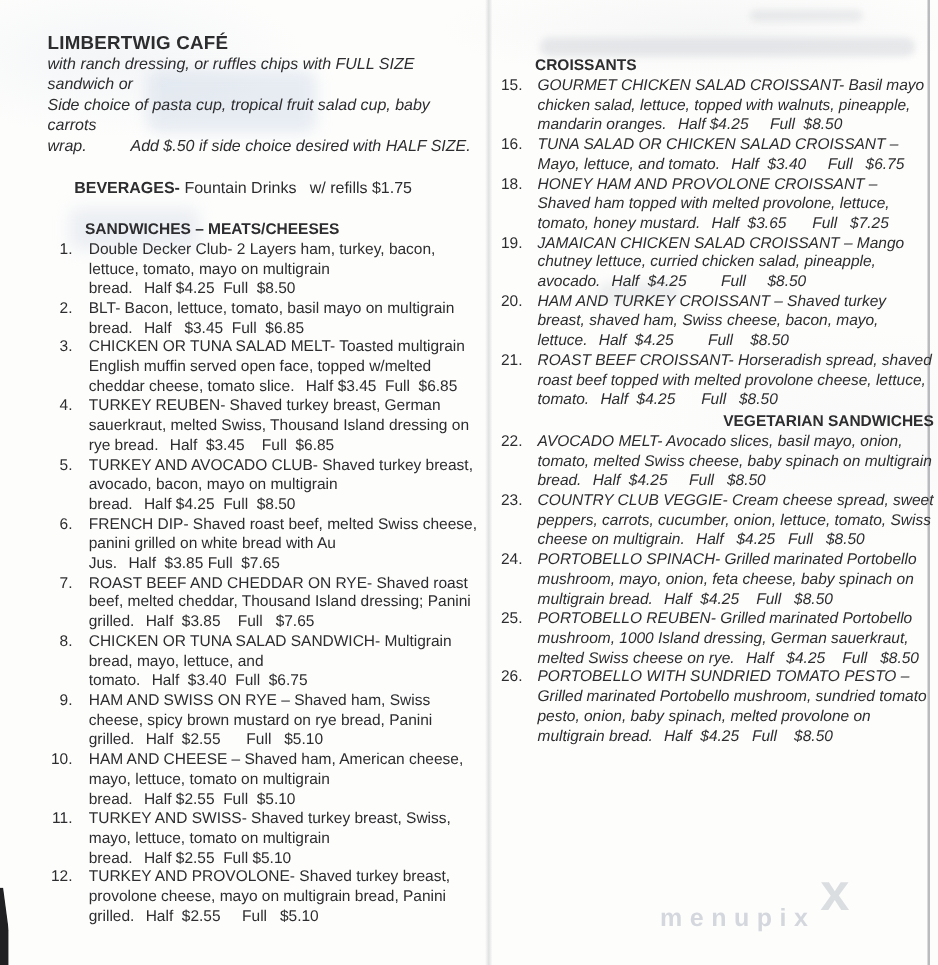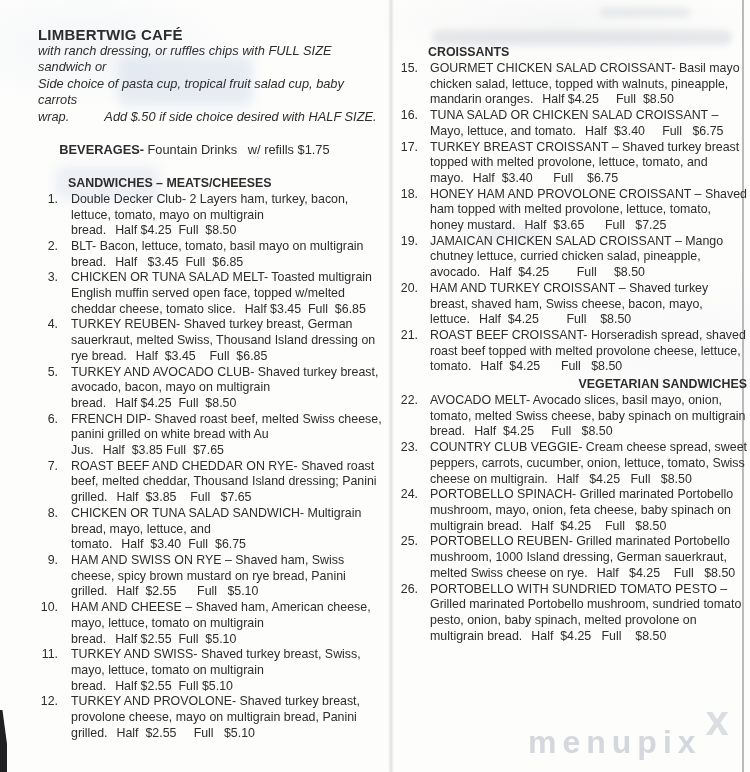--- a/index.html
+++ b/index.html
@@ -29,39 +29,39 @@
 
   .sec-title{font-weight:bold;font-size:12.4px;line-height:16px;}
   .col-left .sec-title{margin-left:30px;}
   .col-right .sec-title{margin-left:30px;}
   .col-right .sec-title.veg{margin-left:22px;margin-top:1px;text-align:right;}
 
   .items{margin-top:1px;}
   .item{display:flex;font-size:12.4px;line-height:15.7px;}
   .item .num{flex:0 0 20px;text-align:right;}
   .item .body{flex:1;margin-left:13px;}
-  .col-right .item .body{margin-left:12px;}
+  .col-right .item .body{margin-left:12px;font-style:italic;}
   .price{white-space:pre;margin-left:9px;}
 
   
   .crease{position:absolute;left:388px;top:0;width:6px;height:772px;pointer-events:none;
     background:linear-gradient(90deg,rgba(120,125,130,0) 0%,rgba(120,125,130,0.22) 50%,rgba(120,125,130,0) 100%);}
   .scan-edge{position:absolute;left:742px;top:0;width:2px;height:772px;background:#9b9fa3;opacity:.7;}
   .corner-mark{position:absolute;left:0;bottom:0;width:7px;height:62px;background:#202022;
     clip-path:polygon(0 0,35% 0,100% 55%,100% 100%,0 100%);}
   .blob{position:absolute;border-radius:8px;pointer-events:none;}
   .blob1{left:118px;top:56px;width:135px;height:50px;background:rgba(188,203,224,0.33);filter:blur(6px);}
   .blob2{left:55px;top:166px;width:105px;height:34px;background:rgba(193,205,223,0.28);filter:blur(6px);}
   .blob3{left:432px;top:30px;width:300px;height:15px;background:rgba(176,181,189,0.28);filter:blur(3px);}
   .blob4{left:600px;top:8px;width:90px;height:9px;background:rgba(180,184,190,0.25);filter:blur(3px);}
   .blob5{left:478px;top:226px;width:66px;height:17px;background:rgba(182,187,196,0.22);filter:blur(4px);}
 
   .watermark{position:absolute;left:528px;top:680px;display:flex;align-items:center;
     font-weight:bold;letter-spacing:6px;pointer-events:none;}
-  .wm-text{font-size:32px;color:rgba(178,184,194,0.55);margin-top:44px;}
+  .wm-text{font-size:20px;color:rgba(178,184,194,0.55);margin-top:44px;}
   .wm-x{font-size:42px;margin-left:4px;color:rgba(178,184,194,0.45);line-height:1;}
 </style>
 </head>
 <body>
 
 <div class="page">
 
   <div class="blob blob1"></div>
   <div class="blob blob2"></div>
   <div class="blob blob3"></div>
@@ -155,24 +155,20 @@
         <div class="item">
           <span class="num">15.</span>
           <span class="body"><span>GOURMET CHICKEN SALAD CROISSANT- Basil mayo chicken salad, lettuce, topped with walnuts, pineapple, mandarin oranges.</span><span class="price">Half $4.25     Full  $8.50</span></span>
         </div>
 
         <div class="item">
           <span class="num">16.</span>
           <span class="body"><span>TUNA SALAD OR CHICKEN SALAD CROISSANT – Mayo, lettuce, and tomato.</span><span class="price">Half  $3.40     Full   $6.75</span></span>
         </div>
 
-        <div class="item">
-          <span class="num">17.</span>
-          <span class="body"><span>TURKEY BREAST CROISSANT – Shaved turkey breast topped with melted provolone, lettuce, tomato, and mayo.</span><span class="price">Half  $3.40      Full    $6.75</span></span>
-        </div>
 
         <div class="item">
           <span class="num">18.</span>
           <span class="body"><span>HONEY HAM AND PROVOLONE CROISSANT – Shaved ham topped with melted provolone, lettuce, tomato, honey mustard.</span><span class="price">Half  $3.65      Full   $7.25</span></span>
         </div>
 
         <div class="item">
           <span class="num">19.</span>
           <span class="body"><span>JAMAICAN CHICKEN SALAD CROISSANT – Mango chutney lettuce, curried chicken salad, pineapple, avocado.</span><span class="price">Half  $4.25        Full     $8.50</span></span>
         </div>

